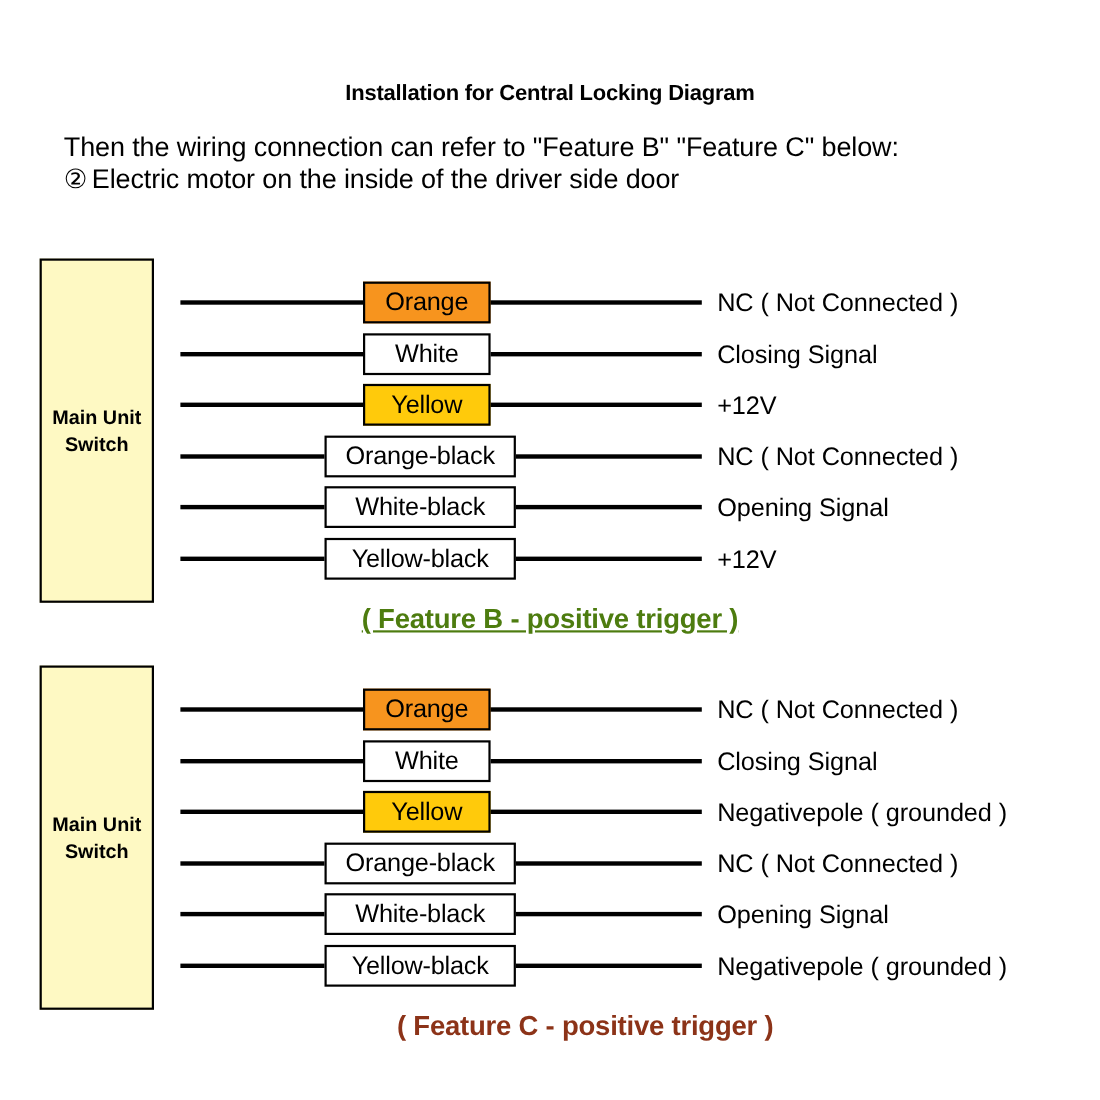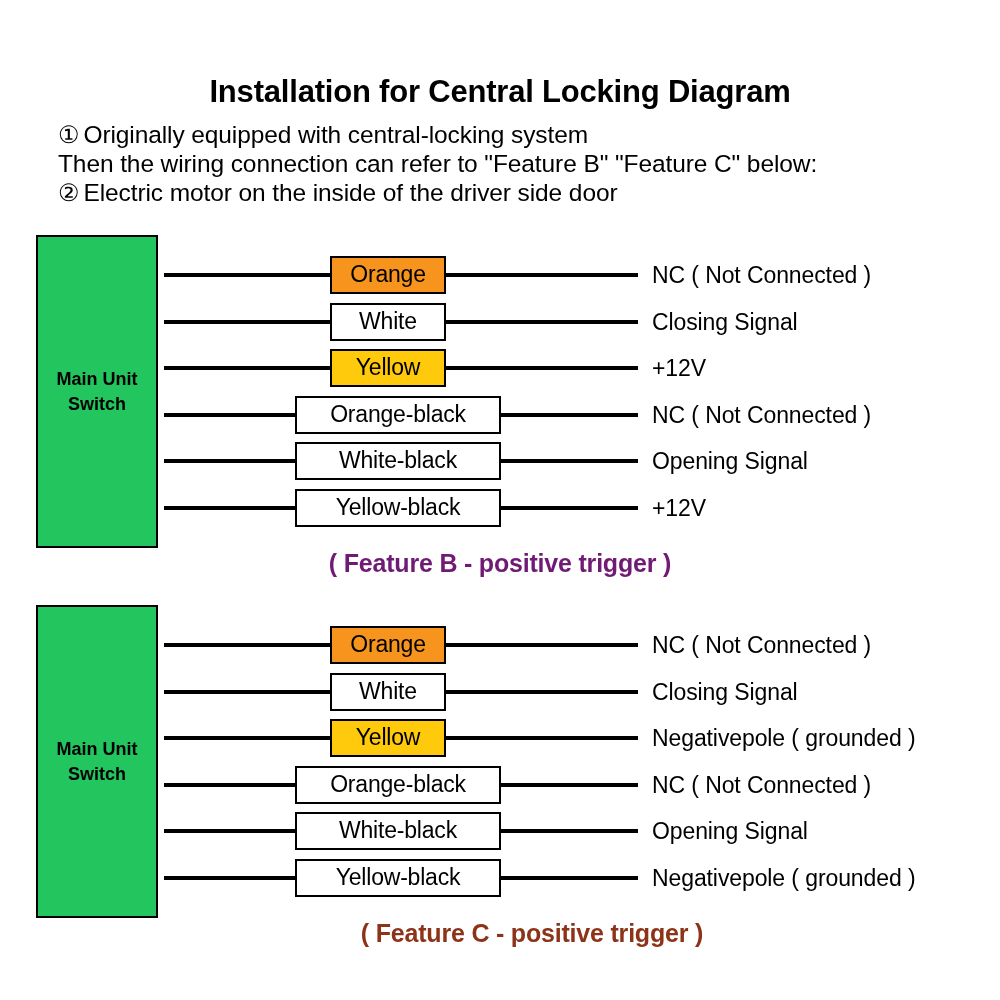--- a/index.html
+++ b/index.html
@@ -18,21 +18,21 @@
     -webkit-font-smoothing: antialiased;
   }
 
   
   .page-title {
     position: absolute;
     left: 0;
     top: 74px;
     width: 1000px;
     text-align: center;
-    font-size: 31px;
+    font-size: 20px;
     font-weight: bold;
     letter-spacing: -0.2px;
     white-space: nowrap;
   }
   .intro {
     position: absolute;
     left: 58px;
     top: 120px;
     width: 900px;
   }
@@ -54,24 +54,24 @@
     left: 0;
     width: 1000px;
   }
   #diagram-b { top: 235px; }
   #diagram-c { top: 605px; }
 
   .unit-box {
     position: absolute;
     left: 36px;
     top: 0;
-    width: 122px;
+    width: 104px;
     height: 313px;
     border: 2.5px solid #000;
-    background: #22c55e;
+    background: #fef9c3;
     box-sizing: border-box;
   }
   .unit-box-label {
     position: absolute;
     left: 0;
     top: 50%;
     width: 100%;
     transform: translateY(-50%);
     text-align: center;
     font-size: 18px;
@@ -109,21 +109,21 @@
     letter-spacing: -0.2px;
     white-space: nowrap;
     color: #000;
   }
   .wire-chip.narrow {
     left: 330px;
     width: 116px;
   }
   .wire-chip.wide {
     left: 295px;
-    width: 206px;
+    width: 174px;
   }
   .wire-desc {
     position: absolute;
     left: 652px;
     top: 0;
     transform: translateY(-50%);
     font-size: 23px;
     line-height: 28px;
     white-space: nowrap;
     letter-spacing: -0.1px;
@@ -143,23 +143,20 @@
   #caption-b { top: 549px; }
   #caption-c { top: 919px; margin-left: 32px; }
 </style>
 </head>
 <body>
 
 <div class="page-title">Installation for Central Locking Diagram</div>
 
 <div class="intro">
   <div class="intro-line">
-    <span class="circ-num">①</span><span>Originally equipped with central-locking system</span>
-  </div>
-  <div class="intro-line">
     <span>Then the wiring connection can refer to "Feature B" "Feature C" below:</span>
   </div>
   <div class="intro-line">
     <span class="circ-num">②</span><span>Electric motor on the inside of the driver side door</span>
   </div>
 </div>
 
 <div class="diagram" id="diagram-b">
   <div class="unit-box">
     <div class="unit-box-label">Main Unit
@@ -191,21 +188,21 @@
         <div class="wire-chip wide" style="background: rgb(255, 255, 255);">White-black</div>
         <div class="wire-desc">Opening Signal</div>
       </div>
       <div class="wire-row" style="top: 272.5px;">
         <div class="wire-line"></div>
         <div class="wire-chip wide" style="background: rgb(255, 255, 255);">Yellow-black</div>
         <div class="wire-desc">+12V</div>
       </div>
     </div>
 </div>
-<div class="feature-caption" id="caption-b" style="color: #701a75;">( Feature B - positive trigger )</div>
+<div class="feature-caption" id="caption-b" style="color: #4d7c0f; text-decoration: underline;">( Feature B - positive trigger )</div>
 
 <div class="diagram" id="diagram-c">
   <div class="unit-box">
     <div class="unit-box-label">Main Unit
 Switch</div>
   </div>
   <div class="rows">
       <div class="wire-row" style="top: 40px;">
         <div class="wire-line"></div>
         <div class="wire-chip narrow" style="background: rgb(247, 148, 30);">Orange</div>

